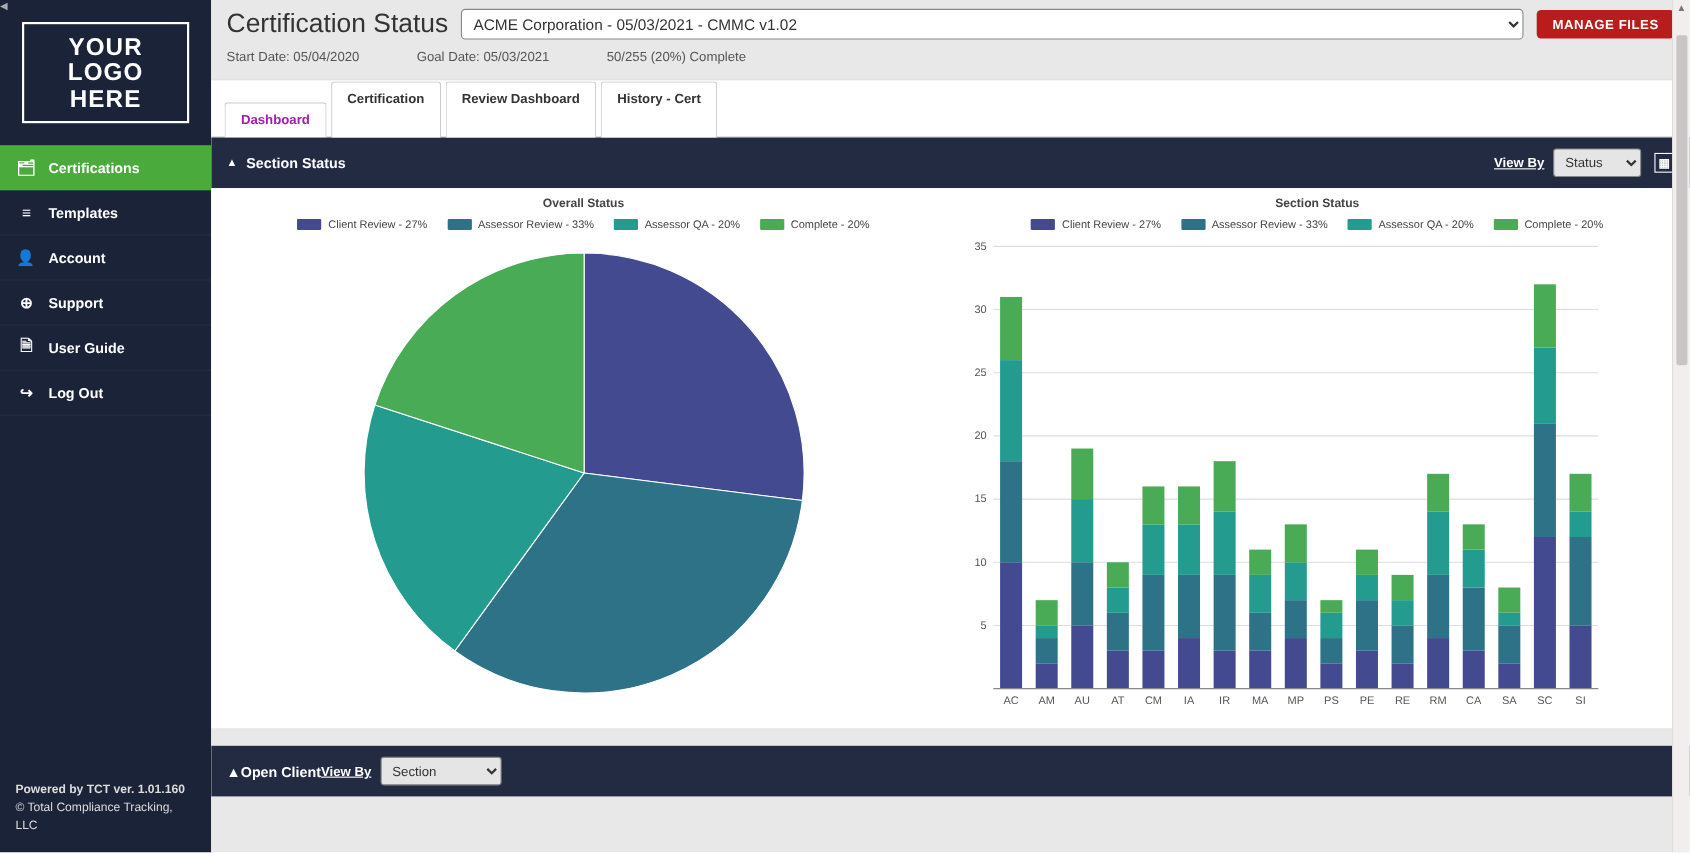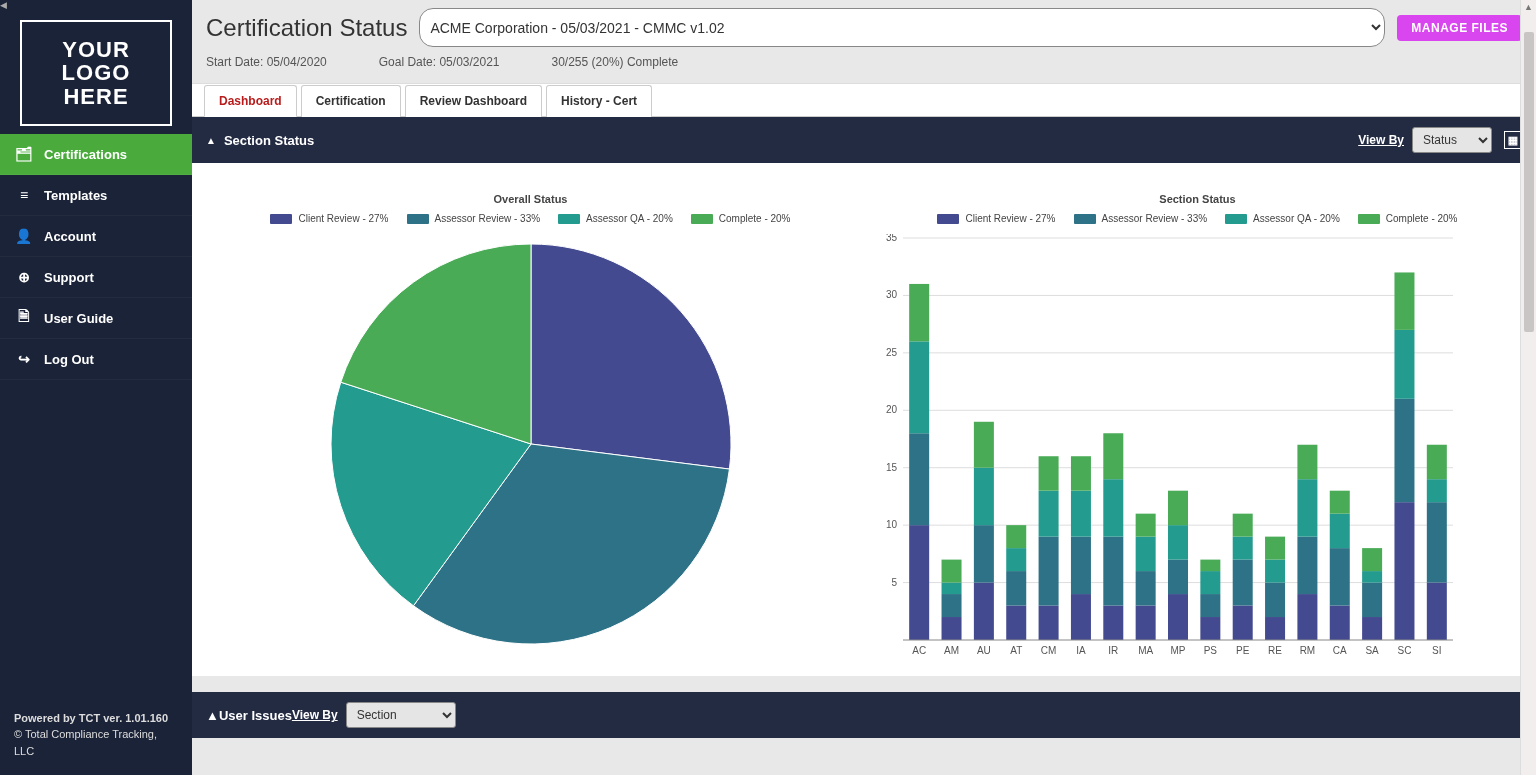--- a/index.html
+++ b/index.html
@@ -9,26 +9,26 @@
   
   .sidebar {
     width: 192px;
     background: #1b2338;
     color: #fff;
     display: flex;
     flex-direction: column;
     flex-shrink: 0;
   }
   .logo-box {
-    margin: 20px 20px 8px 20px;
+    margin: 20px 20px 20px 20px;
     border: 2px solid #fff;
     display: flex;
     align-items: center;
     justify-content: center;
-    height: 106px;
+    height: 92px;
   }
   .logo-text { font-weight: 900; font-size: 22px; text-align: center; line-height: 1.05; letter-spacing: 1px; }
   .nav-list { list-style: none; }
   .nav-item {
     display: flex;
     align-items: center;
     gap: 12px;
     padding: 12px 16px;
     font-size: 13px;
     font-weight: 700;
@@ -67,30 +67,30 @@
     padding: 8px 14px 4px 14px;
     display: flex;
     align-items: center;
     gap: 12px;
     flex-wrap: wrap;
   }
   .page-title { font-size: 24px; font-weight: 400; color: #333; text-align: center; }
   .cert-select {
     flex: 1;
     min-width: 420px;
-    height: 39px;
+    height: 28px;
     border: 1px solid #888;
-    border-radius: 14px;
+    border-radius: 4px;
     background: #fff;
     font-size: 14px;
     padding: 2px 6px;
     color: #333;
   }
   .manage-btn {
-    background: #d946ef;
+    background: #b91c1c;
     color: #fff;
     border: none;
     border-radius: 4px;
     padding: 6px 14px;
     font-size: 12px;
     font-weight: 700;
     letter-spacing: 0.5px;
     cursor: pointer;
   }
   .meta-row {
@@ -115,21 +115,21 @@
     color: #333;
     border: 1px solid #ccc;
     border-bottom: none;
     background: #fff;
     position: relative;
     top: 1px;
     border-radius: 3px 3px 0 0;
     margin-right: 4px;
     cursor: pointer;
   }
-  .tab.active { color: #b91c1c; border-bottom: 1px solid #fff; }
+  .tab.active { color: #a21caf; border-bottom: 1px solid #fff; margin-top: 19px; }
 
   .section-bar {
     background: #232b43;
     color: #fff;
     display: flex;
     align-items: center;
     padding: 10px 14px;
     font-size: 13px;
     font-weight: 600;
   }
@@ -151,21 +151,21 @@
     width: 18px; height: 18px;
     display: inline-flex;
     align-items: center; justify-content: center;
     border: 1px solid #fff;
     font-size: 11px;
   }
 
   .charts-wrap {
     background: #fff;
     display: flex;
-    padding: 30px 10px 12px 10px;
+    padding: 8px 10px 12px 10px;
     gap: 10px;
   }
   .chart-panel { flex: 1; }
   .chart-title { text-align: center; font-size: 11px; font-weight: 700; color: #444; margin-bottom: 8px; }
   .legend-row { display: flex; justify-content: center; gap: 18px; font-size: 10px; color: #444; margin-bottom: 10px; }
   .swatch { display: inline-block; width: 22px; height: 10px; vertical-align: middle; margin-right: 6px; border-radius: 1px; }
 
   
   .pie-holder { display: flex; justify-content: center; }
   svg .slice-sep { stroke: #fff; stroke-width: 1; }
@@ -256,21 +256,21 @@
     <h1 class="page-title">Certification Status</h1>
     <select class="cert-select">
       <option>ACME Corporation - 05/03/2021 - CMMC v1.02</option>
     </select>
     <button class="manage-btn">MANAGE FILES</button>
   </div>
 
   <div class="meta-row">
     <span>Start Date: 05/04/2020</span>
     <span>Goal Date: 05/03/2021</span>
-    <span>30/255 (20%) Complete</span>
+    <span>50/255 (20%) Complete</span>
   </div>
 
   <div class="tabs-row" id="tabs-row">
       <div class="tab active">Dashboard</div>
       <div class="tab">Certification</div>
       <div class="tab">Review Dashboard</div>
       <div class="tab">History - Cert</div>
     </div>
 
   <div class="section-bar">
@@ -410,21 +410,21 @@
           <rect x="557.8235294117646" y="245.20000000000002" width="20" height="22.97142857142857" fill="#239b8f"></rect>
           <rect x="557.8235294117646" y="210.74285714285716" width="20" height="34.457142857142856" fill="#4aab57"></rect>
           <text x="567.8235294117646" y="420" text-anchor="middle" font-size="10" fill="#555">SI</text>
           <line x1="34" x2="584" y1="406" y2="406" stroke="#888"></line>
         </svg>
     </div>
   </div>
 
   <div class="open-issues-bar">
     <span class="caret">▲</span>
-    <span>User Issues</span>
+    <span>Open Client</span>
     <span class="spacer"></span>
     <span class="view-by-label">View By</span>
     <select class="view-by-select" style="min-width:110px">
       <option>Section</option>
     </select>
   </div>
 
   <div class="scroll-stub">
     <span class="scroll-arrow">▲</span>
     <div class="scroll-thumb"></div>

